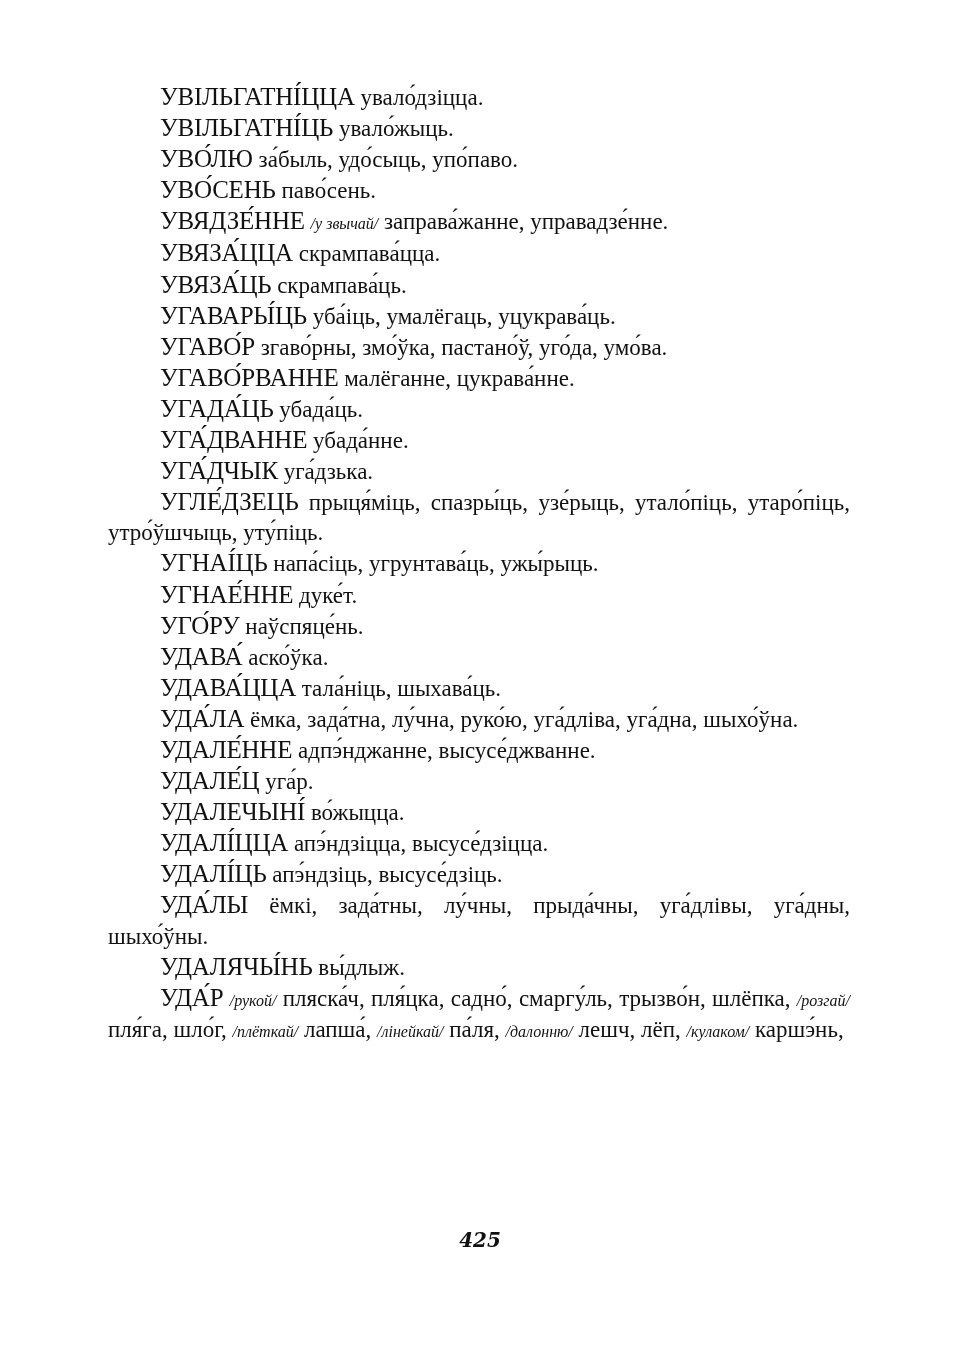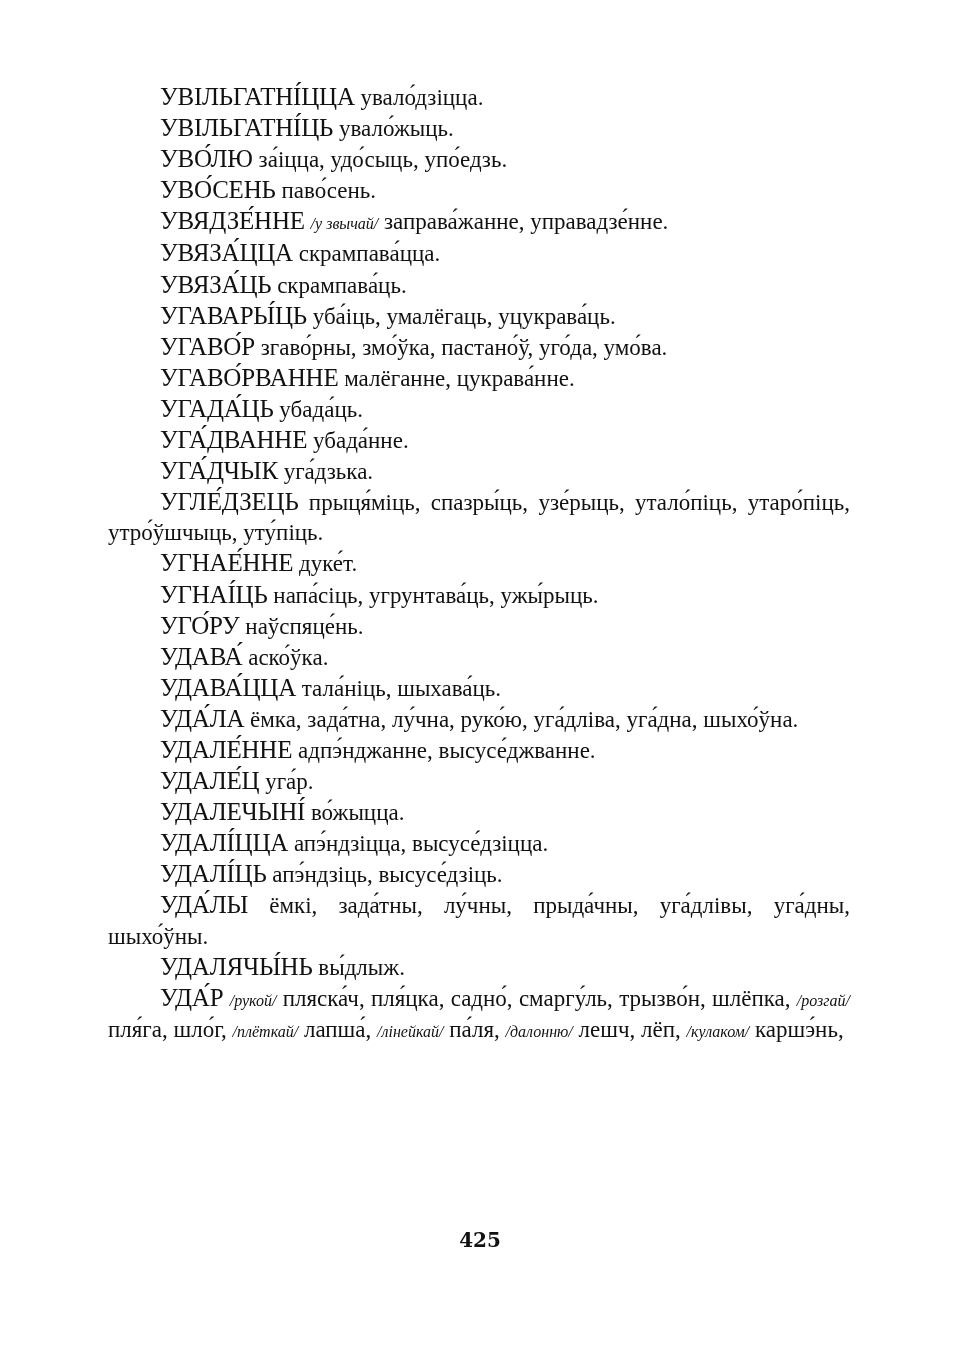--- a/index.html
+++ b/index.html
@@ -53,42 +53,43 @@
     .page-number {
       position: absolute;
       left: 0;
       width: 960px;
       top: 1228px;
       text-align: center;
       font-family: "DejaVu Serif", serif;
       font-weight: bold;
       font-size: 20px;
       color: #111111;
+      font-style: italic;
     }
   </style>
 </head>
 <body>
 
 <div class="page" id="page">
     <p class="entry short"><span class="hw">УВІЛЬГАТНІ́ЦЦА</span><span class="df"> увало́дзіцца.</span></p>
     <p class="entry short"><span class="hw">УВІЛЬГАТНІ́ЦЬ</span><span class="df"> увало́жыць.</span></p>
-    <p class="entry short"><span class="hw">УВО́ЛЮ</span><span class="df"> за́іцца, удо́сыць, упо́едзь.</span></p>
+    <p class="entry short"><span class="hw">УВО́ЛЮ</span><span class="df"> за́быль, удо́сыць, упо́паво.</span></p>
     <p class="entry short"><span class="hw">УВО́СЕНЬ</span><span class="df"> паво́сень.</span></p>
     <p class="entry short"><span class="hw">УВЯДЗЕ́ННЕ</span><span class="df"> </span><span class="it">/у звычай/</span><span class="df"> заправа́жанне, управадзе́нне.</span></p>
     <p class="entry short"><span class="hw">УВЯЗА́ЦЦА</span><span class="df"> скрампава́цца.</span></p>
     <p class="entry short"><span class="hw">УВЯЗА́ЦЬ</span><span class="df"> скрампава́ць.</span></p>
     <p class="entry short"><span class="hw">УГАВАРЫ́ЦЬ</span><span class="df"> уба́іць, умалёгаць, уцукрава́ць.</span></p>
     <p class="entry short"><span class="hw">УГАВО́Р</span><span class="df"> згаво́рны, змо́ўка, пастано́ў, уго́да, умо́ва.</span></p>
     <p class="entry short"><span class="hw">УГАВО́РВАННЕ</span><span class="df"> малёганне, цукрава́нне.</span></p>
     <p class="entry short"><span class="hw">УГАДА́ЦЬ</span><span class="df"> убада́ць.</span></p>
     <p class="entry short"><span class="hw">УГА́ДВАННЕ</span><span class="df"> убада́нне.</span></p>
     <p class="entry short"><span class="hw">УГА́ДЧЫК</span><span class="df"> уга́дзька.</span></p>
     <p class="entry"><span class="hw">УГЛЕ́ДЗЕЦЬ</span><span class="df"> прыця́міць, спазры́ць, узе́рыць, утало́піць, утаро́піць, утро́ўшчыць, уту́піць.</span></p>
+    <p class="entry short"><span class="hw">УГНАІ́ЦЬ</span><span class="df"> напа́сіць, угрунтава́ць, ужы́рыць.</span></p>
     <p class="entry short"><span class="hw">УГНАЕ́ННЕ</span><span class="df"> дуке́т.</span></p>
-    <p class="entry short"><span class="hw">УГНАІ́ЦЬ</span><span class="df"> напа́сіць, угрунтава́ць, ужы́рыць.</span></p>
     <p class="entry short"><span class="hw">УГО́РУ</span><span class="df"> наўспяце́нь.</span></p>
     <p class="entry short"><span class="hw">УДАВА́</span><span class="df"> аско́ўка.</span></p>
     <p class="entry short"><span class="hw">УДАВА́ЦЦА</span><span class="df"> тала́ніць, шыхава́ць.</span></p>
     <p class="entry"><span class="hw">УДА́ЛА</span><span class="df"> ёмка, зада́тна, лу́чна, руко́ю, уга́дліва, уга́дна, шыхо́ўна.</span></p>
     <p class="entry short"><span class="hw">УДАЛЕ́ННЕ</span><span class="df"> адпэ́нджанне, высусе́джванне.</span></p>
     <p class="entry short"><span class="hw">УДАЛЕ́Ц</span><span class="df"> уга́р.</span></p>
     <p class="entry short"><span class="hw">УДАЛЕЧЫНІ́</span><span class="df"> во́жыцца.</span></p>
     <p class="entry short"><span class="hw">УДАЛІ́ЦЦА</span><span class="df"> апэ́ндзіцца, высусе́дзіцца.</span></p>
     <p class="entry short"><span class="hw">УДАЛІ́ЦЬ</span><span class="df"> апэ́ндзіць, высусе́дзіць.</span></p>
     <p class="entry"><span class="hw">УДА́ЛЫ</span><span class="df"> ёмкі, зада́тны, лу́чны, прыда́чны, уга́длівы, уга́дны, шыхо́ўны.</span></p>

